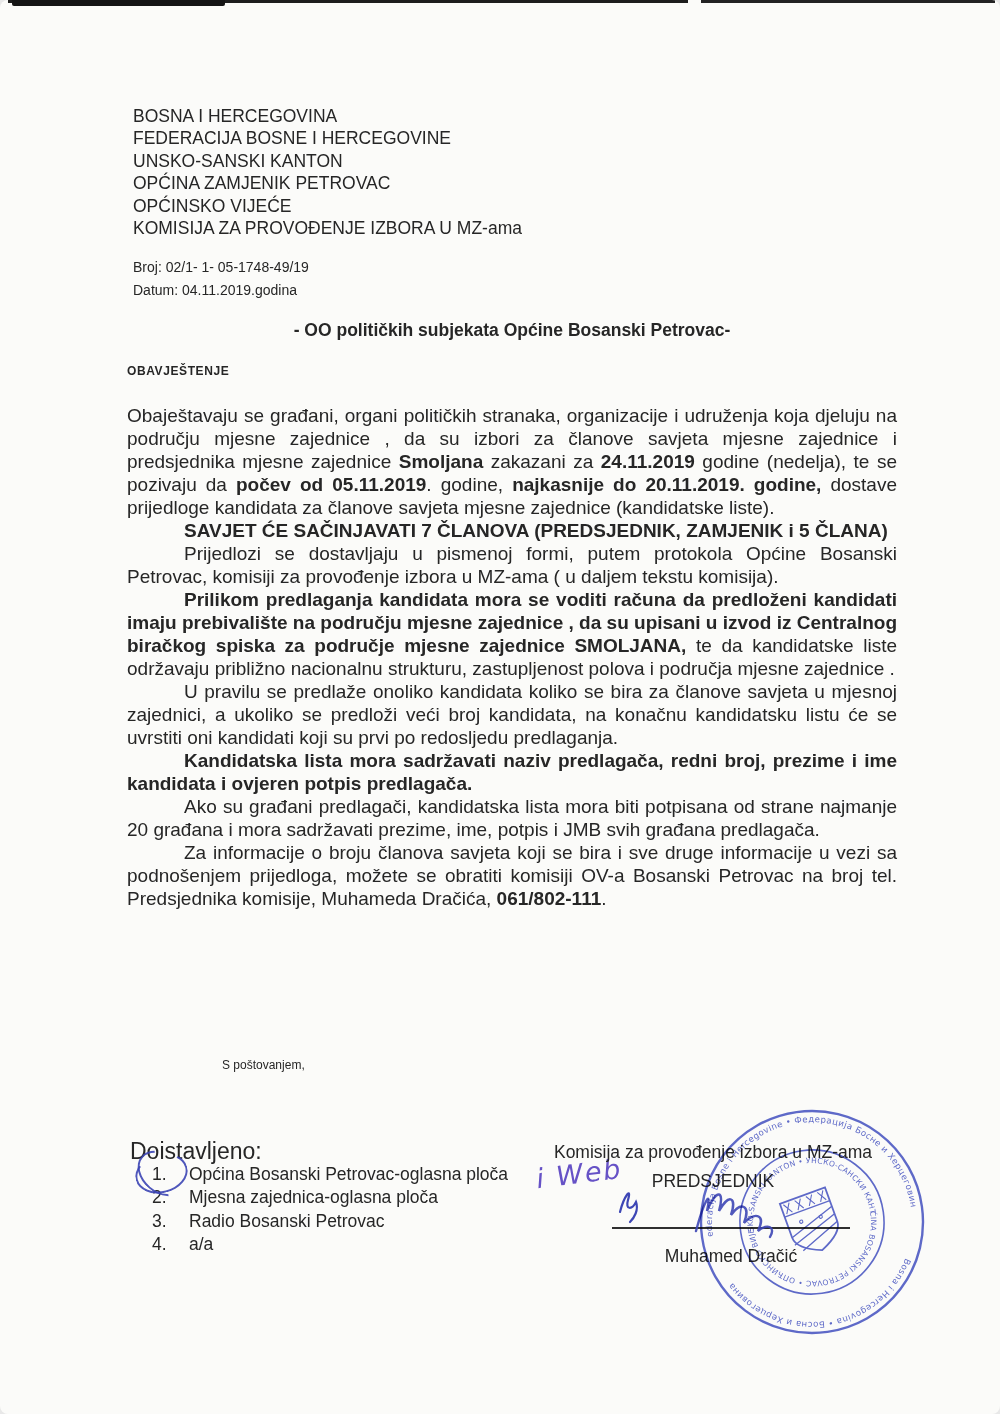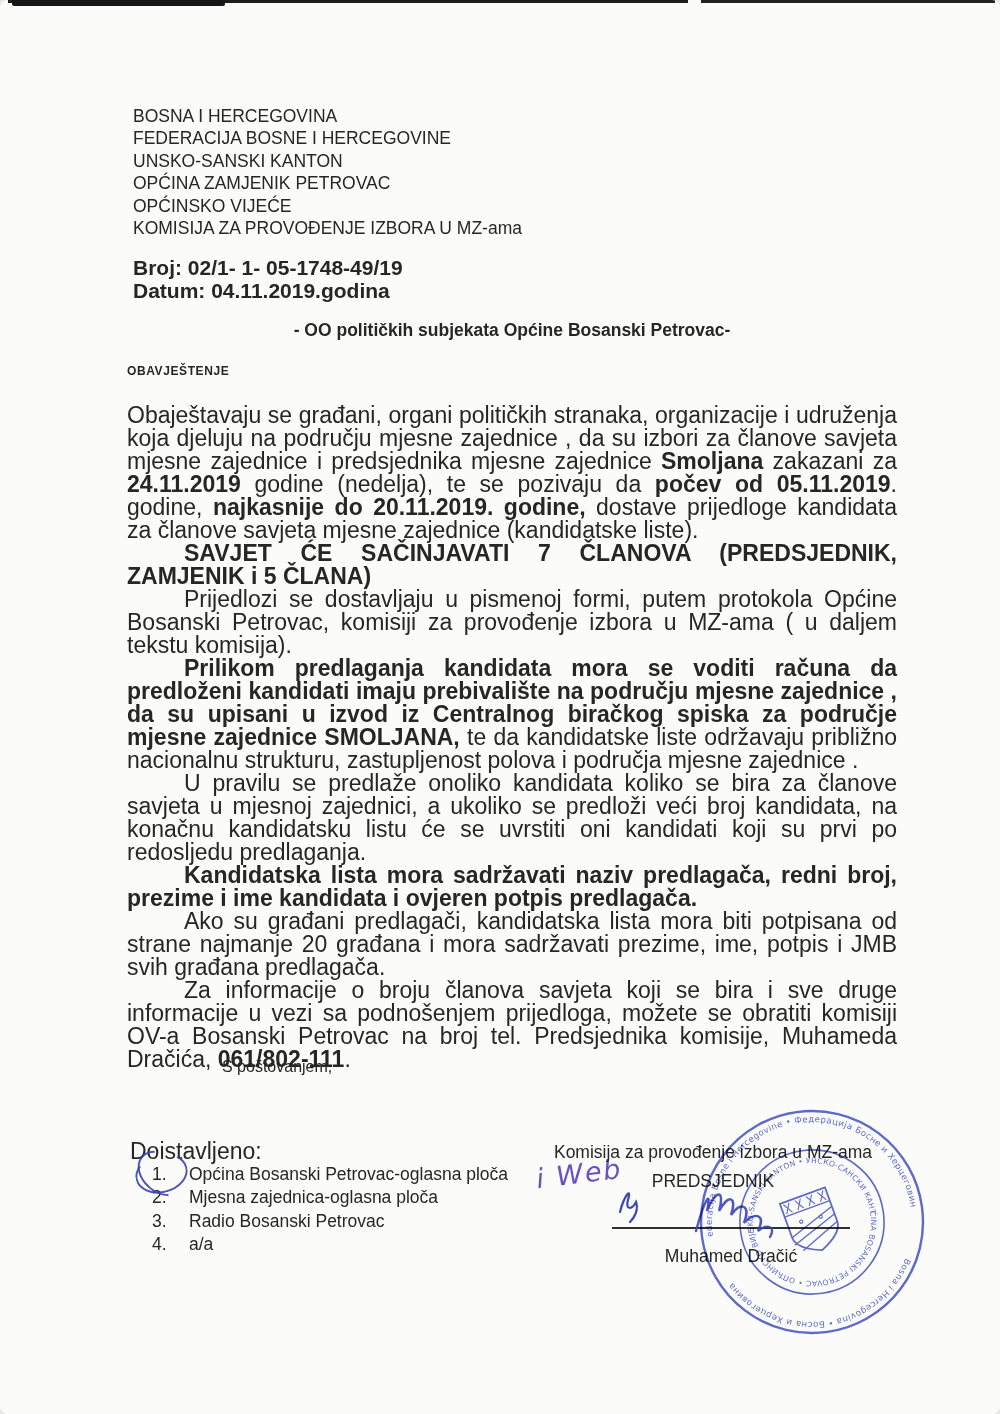--- a/index.html
+++ b/index.html
@@ -7,31 +7,31 @@
     position:relative;width:1000px;height:1414px;margin:0 auto;
     background:#fbfbf9;overflow:hidden;
     font-family:"Liberation Sans",sans-serif;color:#262626;border-radius:8px;
   }
   
   .scan-top{position:absolute;top:0;left:0;width:1000px;height:3px;
     background:linear-gradient(to right,transparent 0 8px,#1d1d1d 8px 688px,transparent 688px 701px,#232323 701px 995px,transparent 995px);}
   .scan-top-thick{position:absolute;top:0;left:12px;width:213px;height:6px;background:#151515;border-radius:0 0 2px 2px;}
 
   .header{position:absolute;left:133px;top:105px;font-size:17.5px;line-height:22.4px;white-space:nowrap;}
-  .refblock{position:absolute;left:133px;top:256px;font-size:21px;line-height:23px;white-space:nowrap;font-weight:bold;}
+  .refblock{position:absolute;left:133px;top:256px;font-size:14px;line-height:23px;white-space:nowrap;}
 
   .addressee{position:absolute;left:127px;top:320px;width:770px;text-align:center;font-weight:700;font-size:17.5px;}
   .doc-title{position:absolute;left:127px;top:364px;width:770px;font-weight:700;font-size:12px;letter-spacing:.6px;}
 
-  .body{position:absolute;left:127px;top:404px;width:770px;font-size:23px;line-height:23px;text-align:justify;}
+  .body{position:absolute;left:127px;top:404px;width:770px;font-size:19px;line-height:23px;text-align:justify;}
   .body p{margin:0;text-indent:57px;}
   .body p.noindent{text-indent:0;}
   .bold, .body b{font-weight:700;}
 
-  .closing{position:absolute;left:222px;top:1058px;font-size:16px;}
+  .closing{position:absolute;left:222px;top:1058px;font-size:12px;}
 
   .dist-label{position:absolute;left:130px;top:1138px;font-size:23px;}
   .dist-list{position:absolute;left:152px;top:1163px;font-size:17.5px;line-height:23.3px;}
   .dist-row{display:flex;}
   .dist-num{width:37px;flex:0 0 37px;}
   .pen-circle{position:absolute;left:135px;top:1154px;width:49px;height:35px;
     border:2.5px solid #3d46b5;border-radius:50%;transform:rotate(-14deg);
     border-top-color:transparent;opacity:.9;}
   .pen-circle2{position:absolute;left:135px;top:1154px;width:49px;height:35px;
     border:2.5px solid #3d46b5;border-radius:50%;transform:rotate(40deg);

